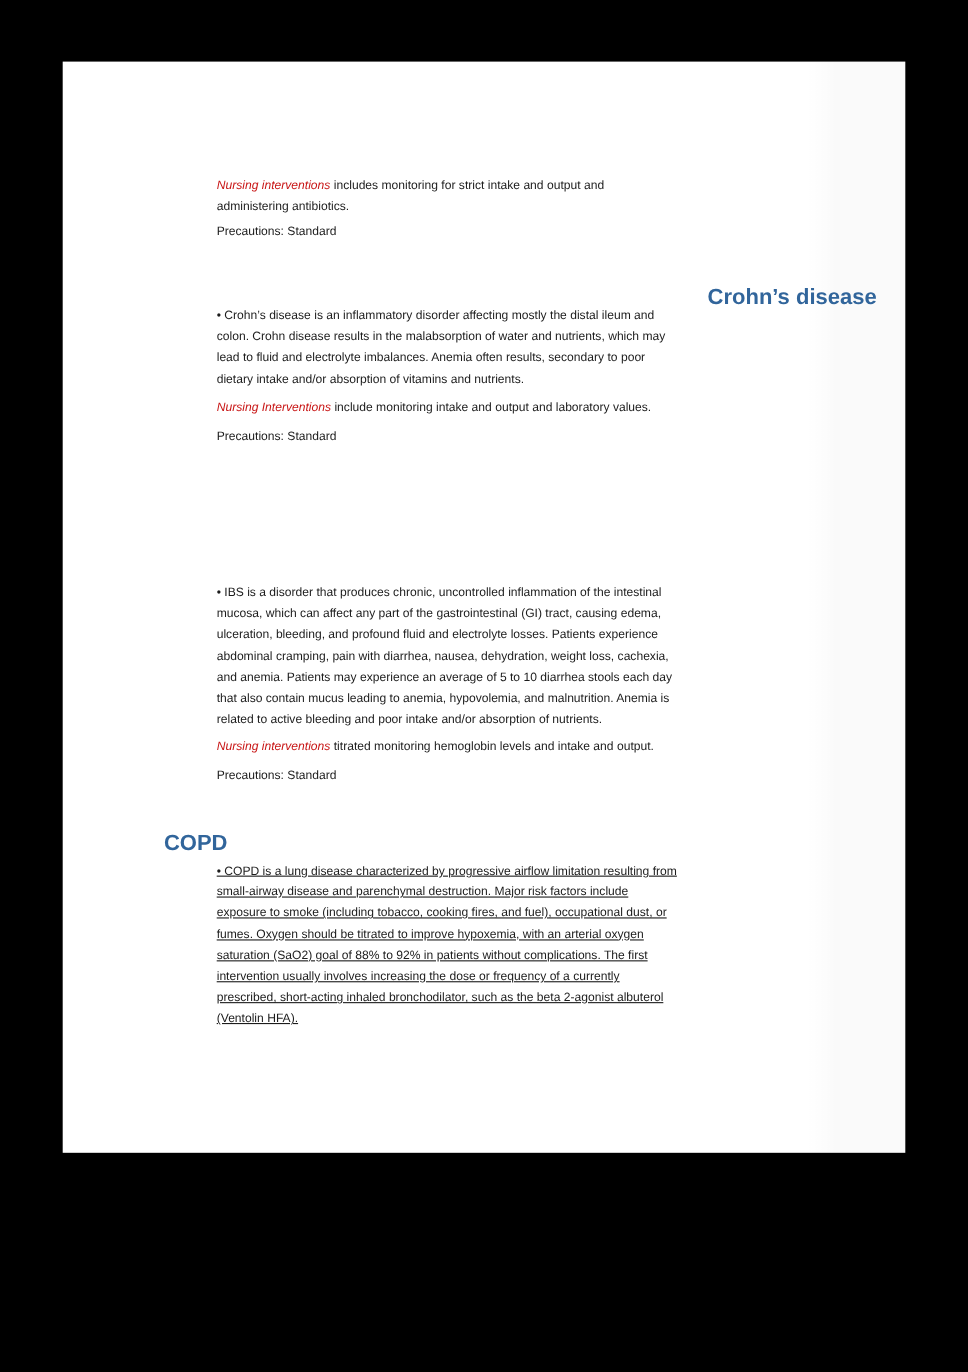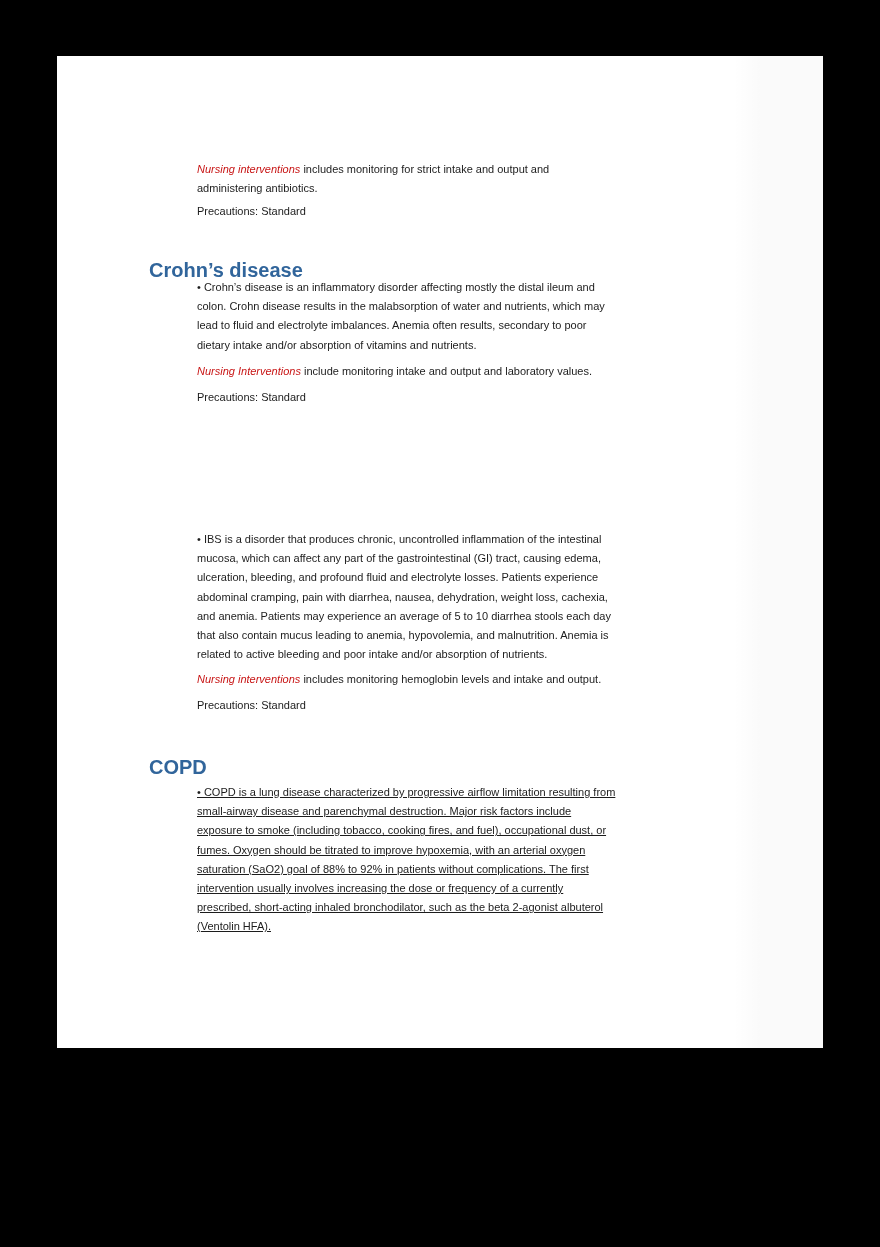--- a/index.html
+++ b/index.html
@@ -35,21 +35,21 @@
   .heading{
     position:absolute;left:92px;width:648px;
     font-size:20px;line-height:24px;color:var(--heading-color);
     white-space:pre-line;
   }
   .nursing-label{font-style:italic;color:var(--nursing-color);}
   .prec-label{}
   
   #p-intro-nursing{top:93px;}
   #p-intro-prec{top:135px;}
-  #h-crohn{top:185px;}
+  #h-crohn{top:185px;text-align:right;}
   #p-crohn-body{top:211px;}
   #p-crohn-nursing{top:295px;}
   #p-crohn-prec{top:321px;}
   #h-ibs{top:430px;}
   #p-ibs-body{top:463px;}
   #p-ibs-nursing{top:603px;}
   #p-ibs-prec{top:629px;}
   #h-copd{top:682px;}
   #p-copd-body{top:716px;text-decoration:underline;}
 </style>
@@ -71,21 +71,21 @@
   <p class="block" id="p-crohn-nursing"><span class="nursing-label">Nursing Interventions</span><span> include monitoring intake and output and laboratory values.</span></p>
   <p class="block" id="p-crohn-prec"><span class="prec-label">Precautions</span><span>: Standard</span></p>
 
   <p class="block" id="p-ibs-body">• IBS is a disorder that produces chronic, uncontrolled inflammation of the intestinal
 mucosa, which can affect any part of the gastrointestinal (GI) tract, causing edema,
 ulceration, bleeding, and profound fluid and electrolyte losses. Patients experience
 abdominal cramping, pain with diarrhea, nausea, dehydration, weight loss, cachexia,
 and anemia. Patients may experience an average of 5 to 10 diarrhea stools each day
 that also contain mucus leading to anemia, hypovolemia, and malnutrition. Anemia is
 related to active bleeding and poor intake and/or absorption of nutrients.</p>
-  <p class="block" id="p-ibs-nursing"><span class="nursing-label">Nursing interventions</span><span> includes monitoring hemoglobin levels and intake and output.</span></p>
+  <p class="block" id="p-ibs-nursing"><span class="nursing-label">Nursing interventions</span><span> titrated monitoring hemoglobin levels and intake and output.</span></p>
   <p class="block" id="p-ibs-prec"><span class="prec-label">Precautions</span><span>: Standard</span></p>
 
   <h2 class="heading" id="h-copd">COPD</h2>
   <p class="block" id="p-copd-body">• COPD is a lung disease characterized by progressive airflow limitation resulting from
 small-airway disease and parenchymal destruction. Major risk factors include
 exposure to smoke (including tobacco, cooking fires, and fuel), occupational dust, or
 fumes. Oxygen should be titrated to improve hypoxemia, with an arterial oxygen
 saturation (SaO2) goal of 88% to 92% in patients without complications. The first
 intervention usually involves increasing the dose or frequency of a currently
 prescribed, short-acting inhaled bronchodilator, such as the beta 2-agonist albuterol

